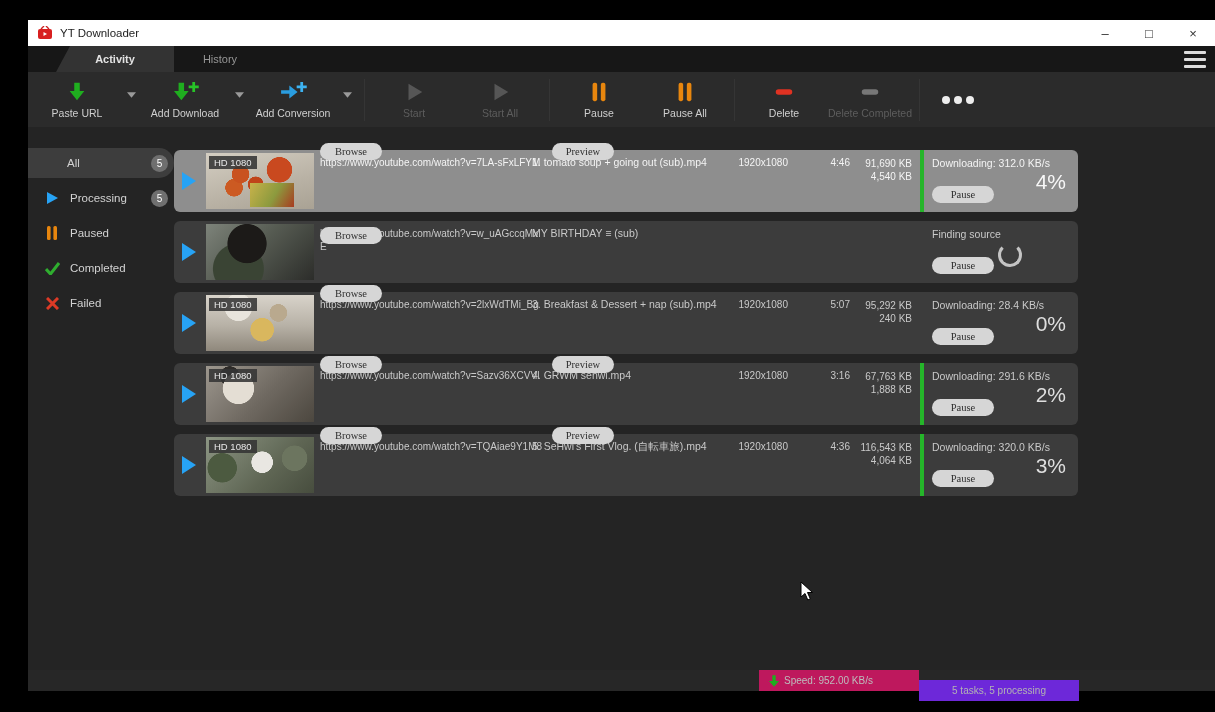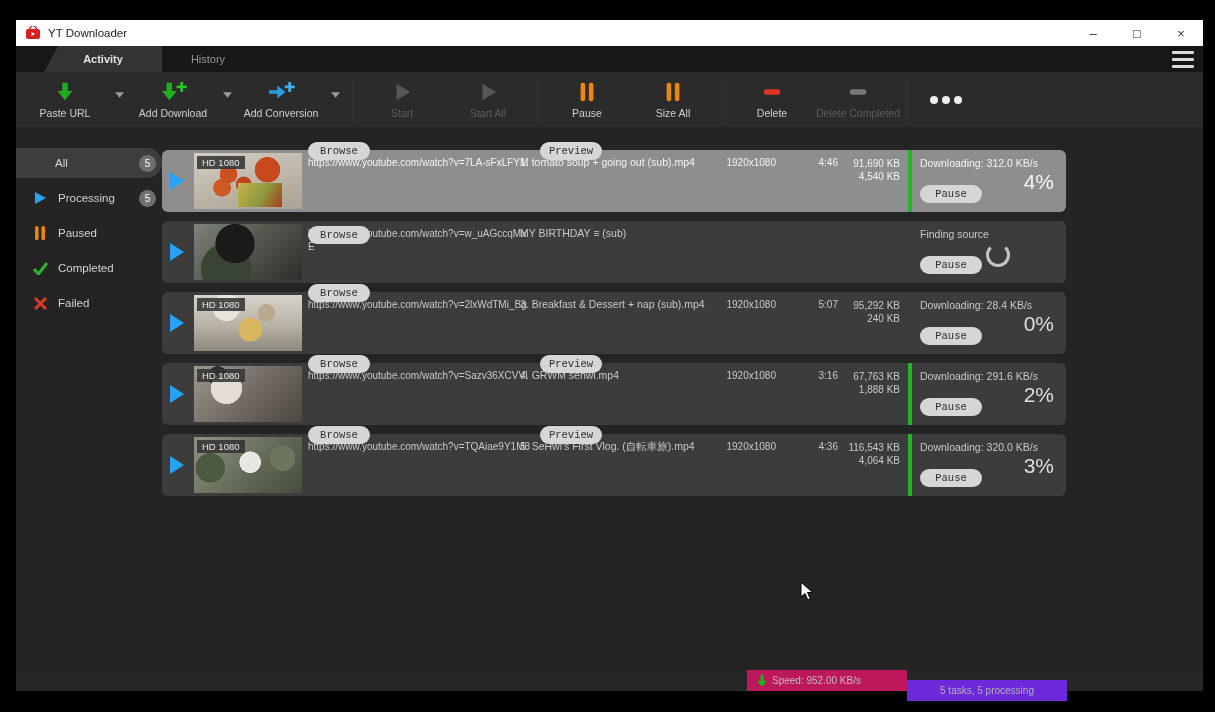--- a/index.html
+++ b/index.html
@@ -1,18 +1,18 @@
 <!DOCTYPE html>
 <html><head>
 <meta charset="utf-8">
 <style>
   * { margin:0; padding:0; box-sizing:border-box; }
   html,body { width:1215px; height:712px; background:#000; overflow:hidden;
               font-family:"Liberation Sans","DejaVu Sans",sans-serif; }
-  .window { position:absolute; left:16px; top:20px; width:1187px; height:671px; background:#242424; }
+  .window { position:absolute; left:28px; top:20px; width:1187px; height:671px; background:#242424; }
 
   
   .titlebar { position:absolute; left:0; top:0; width:100%; height:26px; background:#ffffff;
               display:flex; align-items:center; }
   .appicon { width:16px; height:14px; margin-left:9px; }
   .apptitle { font-size:11.5px; color:#1d1d1d; margin-left:7px; }
   .wincontrols { margin-left:auto; display:flex; height:100%; }
   .winbtn { width:44px; height:100%; display:flex; align-items:center; justify-content:center;
             color:#333; font-size:13px; cursor:default; }
 
@@ -90,21 +90,21 @@
       radial-gradient(circle 15px at 15% 55%, #4c5a40 96%, transparent),
       radial-gradient(circle 13px at 82% 38%, #6c755f 96%, transparent),
       linear-gradient(135deg,#8d9684 0%,#5f6654 60%,#474d3e 100%); }
 
   .c-src  { position:absolute; left:146px; top:6px; width:224px; }
   .url    { font-size:10px; line-height:13px; word-break:break-all; }
   .c-dest { position:absolute; left:358px; top:6px; width:216px; }
   .destname { font-size:10.5px; line-height:13px; }
   .pill { position:absolute; bottom:9px; border:none; background:#d6d6d6; color:#2e2e2e; font-size:10.5px;
           padding:3px 0; width:62px; text-align:center; border-radius:10px;
-          font-family:Liberation Mono, monospace; cursor:default; }
+          font-family:Liberation Serif, serif; cursor:default; }
   .c-src .pill { left:0; }
   .c-dest .pill { left:20px; }
   .c-q   { position:absolute; left:556px; top:7px; width:58px; text-align:right; font-size:10px; }
   .c-dur { position:absolute; left:620px; top:7px; width:56px; text-align:right; font-size:10px; }
   .c-size{ position:absolute; left:668px; top:7px; width:70px; text-align:right; font-size:10px; line-height:13px; }
   .stripe{ position:absolute; left:746px; top:0; width:4px; height:100%; background:#25b52a; }
   .c-status { position:absolute; left:756px; top:0; width:148px; height:100%; }
   .sttext { position:absolute; left:2px; top:7px; font-size:10.5px; color:inherit; white-space:nowrap; }
   .pct { position:absolute; right:12px; top:20px; font-size:21px; color:#dedede; }
   .row.selected .pct { color:#f7f7f7; }
@@ -210,21 +210,21 @@
             <rect x="3" y="2" width="5" height="20" rx="2" fill="#e8860e"></rect>
             <rect x="12" y="2" width="5" height="20" rx="2" fill="#e8860e"></rect>
           </svg>
         <span class="tlabel">Pause</span>
       </div>
       <div class="tool">
         <svg width="20" height="22" viewBox="0 0 20 24">
             <rect x="3" y="2" width="5" height="20" rx="2" fill="#e8860e"></rect>
             <rect x="12" y="2" width="5" height="20" rx="2" fill="#e8860e"></rect>
           </svg>
-        <span class="tlabel">Size All</span>
+        <span class="tlabel">Pause All</span>
       </div>
     </div>
     <div class="tgroup">
       <div class="tool">
         <svg width="22" height="22" viewBox="0 0 24 24">
             <rect x="3" y="9" width="18" height="6" rx="3" fill="#e03222"></rect>
           </svg>
         <span class="tlabel">Delete</span>
       </div>
       <div class="tool disabled">

